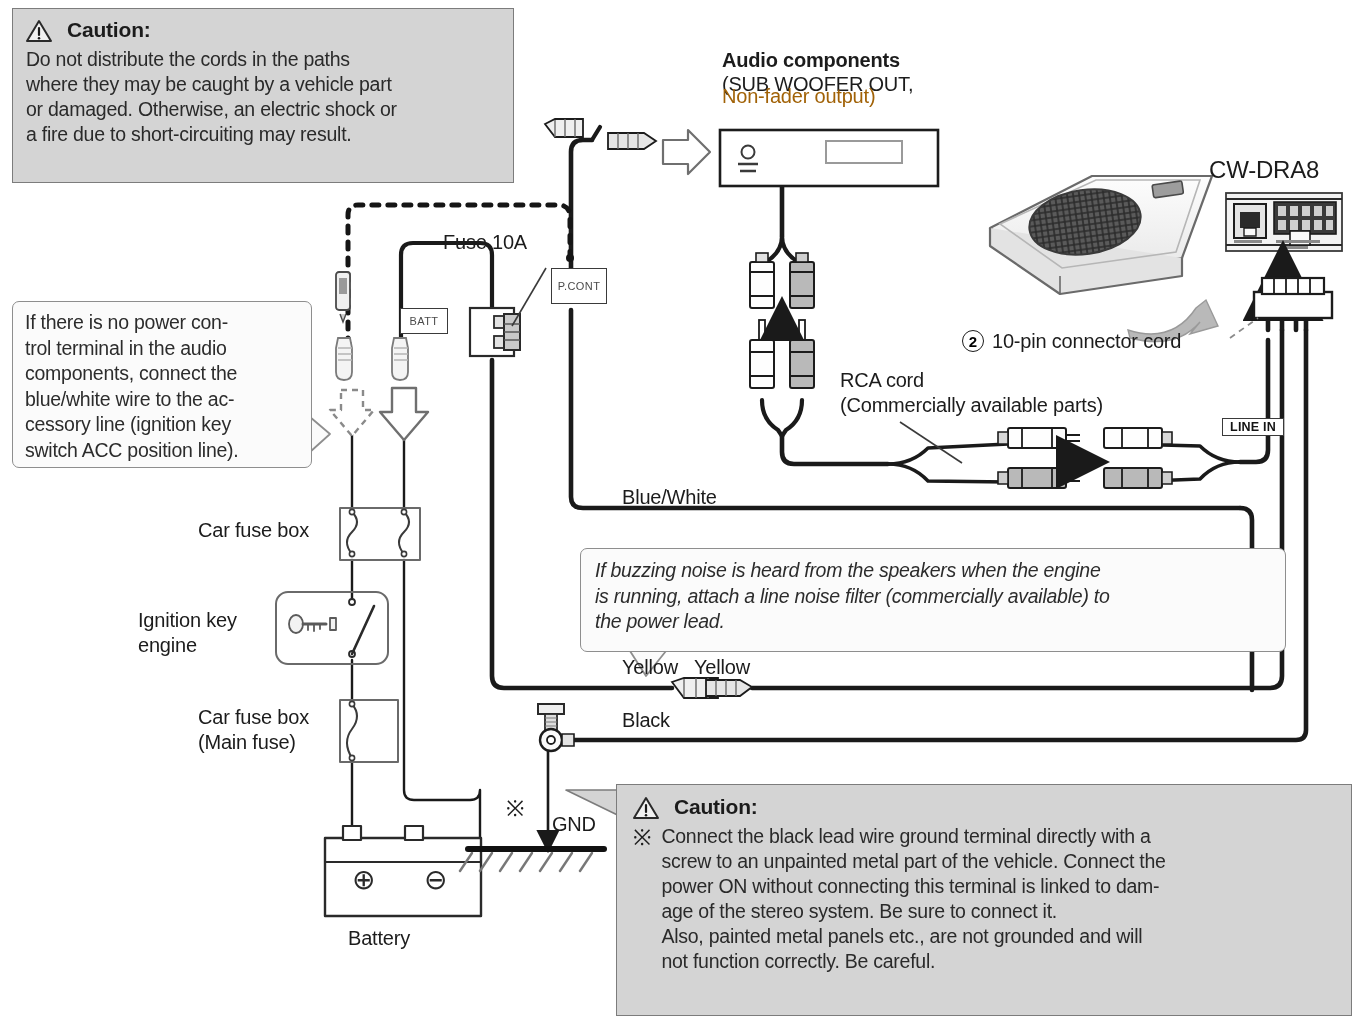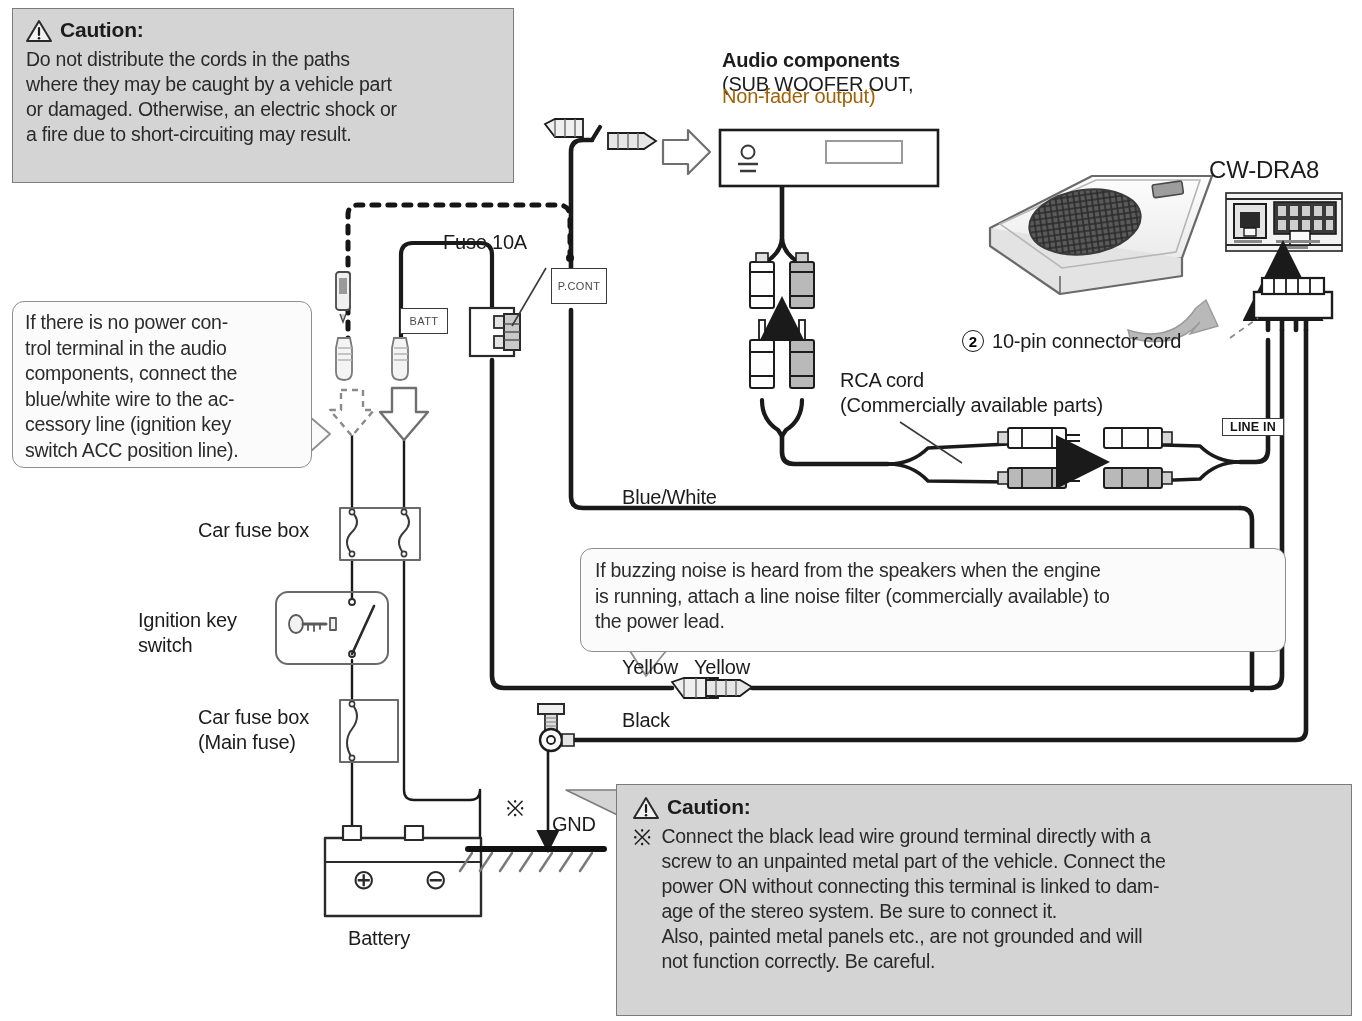--- a/index.html
+++ b/index.html
@@ -24,21 +24,21 @@
 
   
   .caution-box{
     background:#d4d4d4;
     border:1px solid #7c7c7c;
     box-sizing:border-box;
   }
   .caution-head{
     display:flex;
     align-items:flex-start;
-    gap:8px;
+    gap:15px;
     font-size:21px;
     font-weight:bold;
     color:#1b1b1b;
     letter-spacing:-0.2px;
   }
   .warn-tri{
     display:inline-block;
     width:26px;height:24px;
     flex:0 0 auto;
     position:relative;
@@ -46,21 +46,21 @@
   }
   .caution-body{
     font-size:19.5px;
     line-height:25px;
     color:#2a2a2a;
     letter-spacing:-0.25px;
   }
   .note-balloon{
     background:#fbfbfb;
     border:1.6px solid #8e8e8e;
-    border-radius:12px;
+    border-radius:7px;
     box-sizing:border-box;
     font-size:19.5px;
     line-height:25.5px;
     color:#2c2c2c;
     letter-spacing:-0.25px;
   }
 
   
   .lbl{
     color:#1c1c1c;
@@ -426,21 +426,21 @@
 
   <div class="abs note-balloon" style="left:12px;top:301px;width:300px;height:167px;padding:8px 10px 8px 12px;">
     <div>If there is no power con-</div>
     <div>trol terminal in the audio</div>
     <div>components, connect the</div>
     <div>blue/white wire to the ac-</div>
     <div>cessory line (ignition key</div>
     <div>switch ACC position line).</div>
   </div>
 
-  <div class="abs note-balloon" style="left:580px;top:548px;width:706px;height:104px;padding:9px 12px 8px 14px;">
+  <div class="abs note-balloon" style="left:580px;top:548px;width:706px;height:104px;padding:9px 12px 8px 14px;font-style:italic;">
     <div>  If buzzing noise is heard from the speakers when the engine</div>
     <div>is running, attach a line noise filter (commercially available) to</div>
     <div>the power lead.</div>
   </div>
 
   <div class="abs caution-box" style="left:616px;top:784px;width:736px;height:232px;padding:10px 14px 10px 16px;">
     <div class="caution-head">
       <span class="warn-tri">
         <svg viewBox="0 0 26 24" width="26" height="24">
           <path d="M13 2 L25 22 L1 22 Z" fill="#f2f2f2" stroke="#2a2a2a" stroke-width="2" stroke-linejoin="round"></path>
@@ -486,21 +486,21 @@
   <div class="abs lbl" style="left:622px;top:485px;">Blue/White</div>
 
   <div class="abs lbl" style="left:622px;top:655px;">Yellow</div>
   <div class="abs lbl" style="left:694px;top:655px;">Yellow</div>
 
   <div class="abs lbl" style="left:622px;top:708px;">Black</div>
 
   <div class="abs lbl" style="left:198px;top:518px;">Car fuse box</div>
 
   <div class="abs lbl" style="left:138px;top:608px;">Ignition key</div>
-  <div class="abs lbl" style="left:138px;top:633px;">switch</div>
+  <div class="abs lbl" style="left:138px;top:633px;">engine</div>
 
   <div class="abs lbl" style="left:198px;top:705px;">Car fuse box</div>
   <div class="abs lbl" style="left:198px;top:730px;">(Main fuse)</div>
 
   <div class="abs lbl" style="left:348px;top:926px;">Battery</div>
 
   <div class="abs lbl" style="left:552px;top:812px;">GND</div>
   <div class="abs kome" style="left:506px;top:798px;">※</div>
 
   <div class="abs" style="left:352px;top:866px;font-size:28px;line-height:1;color:#2a2a2a;">⊕</div>

